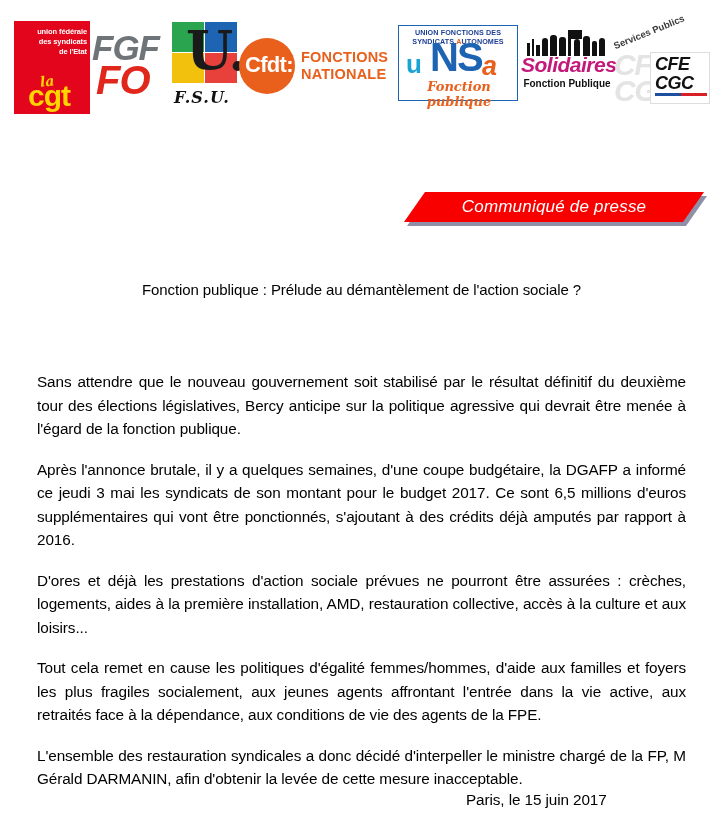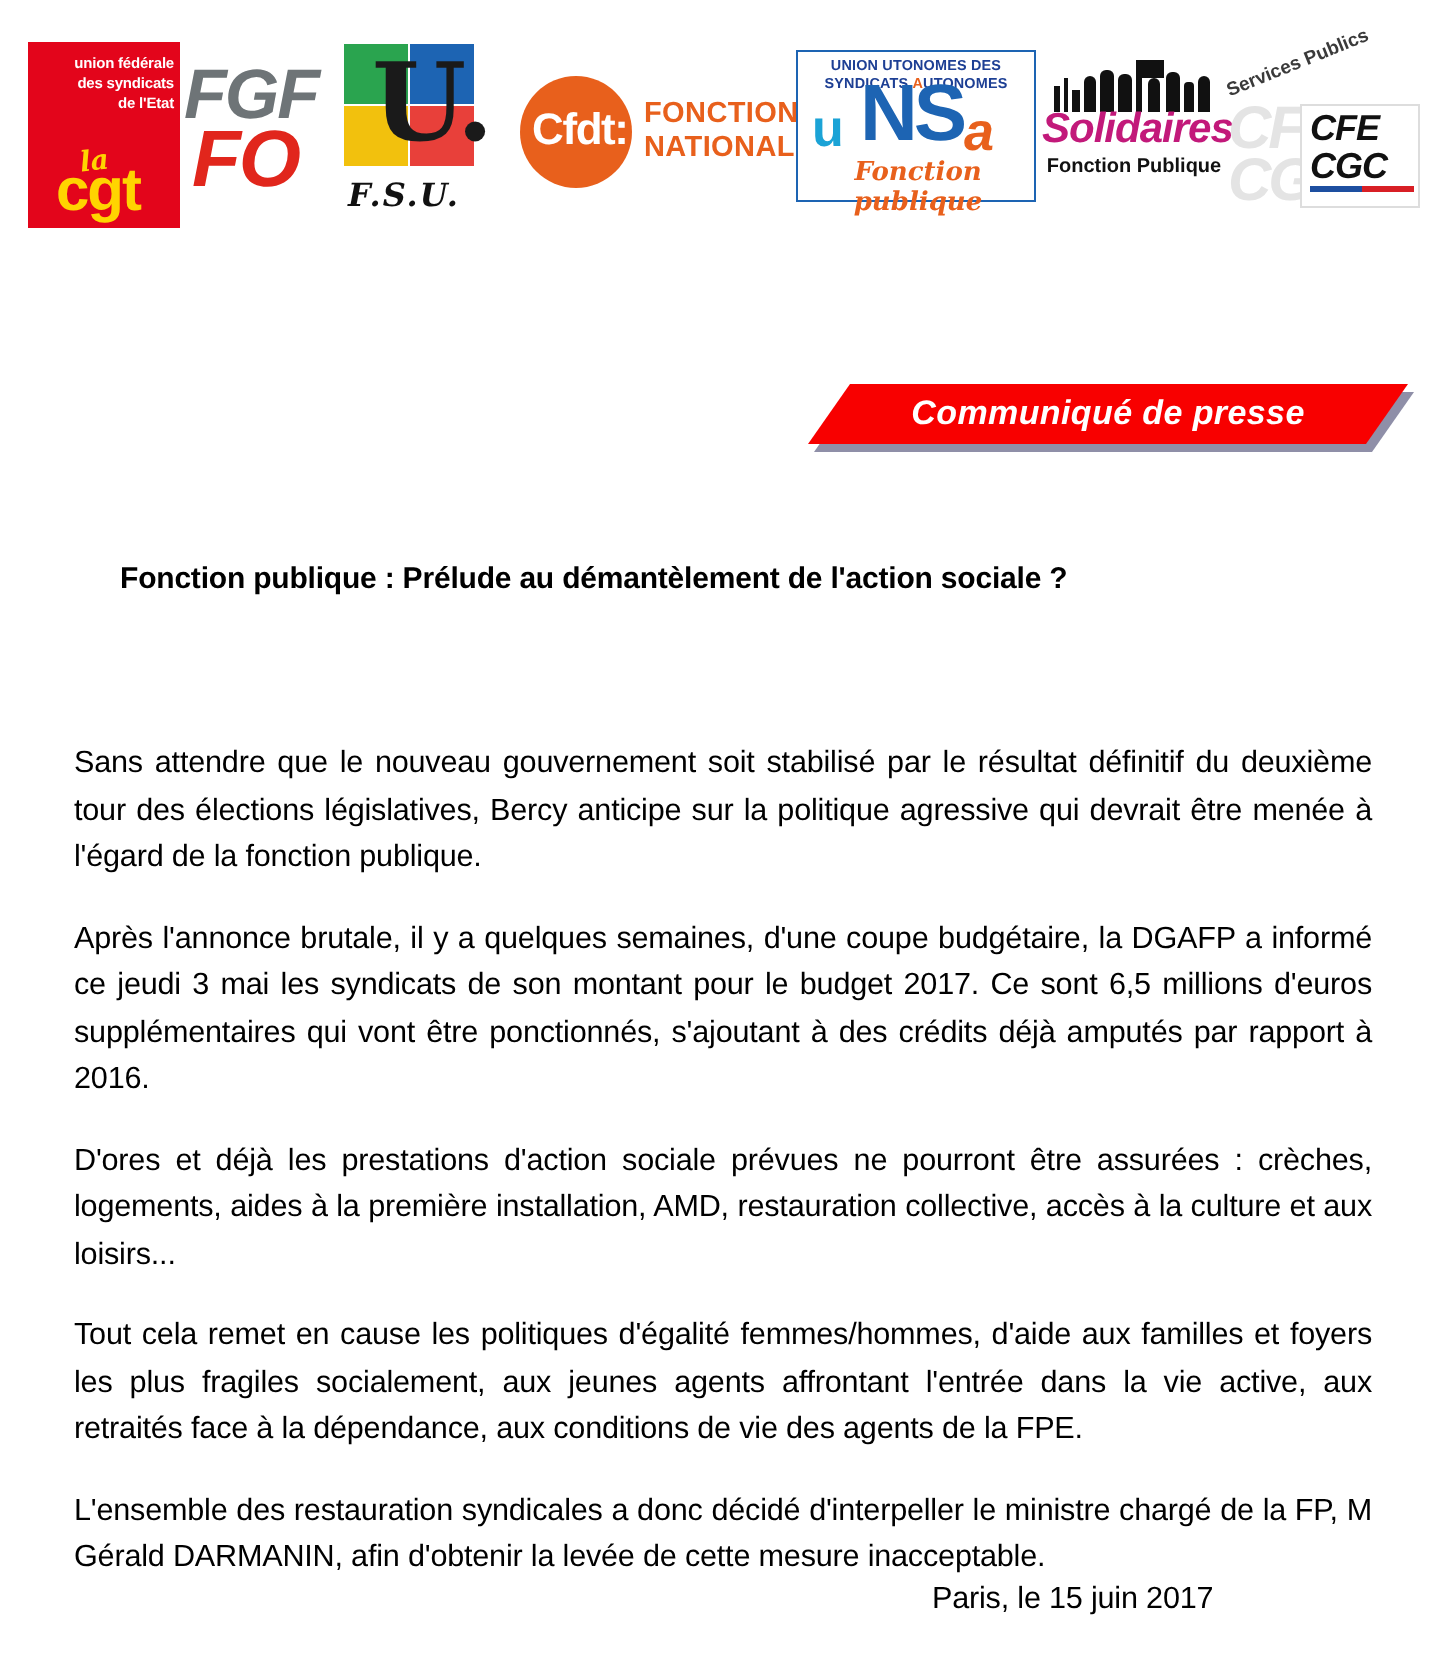--- a/index.html
+++ b/index.html
@@ -112,21 +112,21 @@
     font-family: "DejaVu Serif", serif;
     font-weight: bold;
     font-style: italic;
     font-size: 16px;
     letter-spacing: 1px;
     color: #111111;
   }
 
   
   .logo-cfdt {
-    left: 260px; top: 38px;
+    left: 239px; top: 38px;
     width: 148px; height: 56px;
   }
   .cfdt-circle {
     position: absolute;
     left: 0; top: 0;
     width: 56px; height: 56px;
     border-radius: 50%;
     background: #e8601c;
   }
   .cfdt-mark {
@@ -304,33 +304,33 @@
     clip-path: polygon(7% 0%, 100% 0%, 93% 100%, 0% 100%);
   }
   .banner-label {
     position: absolute;
     left: 0; top: 0;
     width: 300px; height: 30px;
     line-height: 30px;
     text-align: center;
     color: #ffffff;
     font-size: 17px;
-    font-weight: bold;
+    font-weight: normal;
     font-style: italic;
     letter-spacing: 0.2px;
   }
 
   
   .doc-title {
     position: absolute;
     left: 60px; top: 281px;
     width: 603px;
-    text-align: left;
+    text-align: center;
     font-size: 15px;
-    font-weight: bold;
+    font-weight: normal;
     letter-spacing: -0.1px;
   }
 
   
   .doc-body {
     position: absolute;
     left: 37px; top: 370px;
     width: 649px;
   }
   .doc-body p {
@@ -385,21 +385,21 @@
     <div class="cfdt-circle"></div>
     <div class="cfdt-mark">Cfdt:</div>
     <div class="cfdt-text">
       <div>FONCTIONS</div>
       <div>NATIONALE</div>
     </div>
   </div>
 
   <div class="logo logo-unsa">
     <div class="unsa-head">
-      <div>UNION UTONOMES DES</div>
+      <div>UNION FONCTIONS DES</div>
       <div><span>SYNDICATS </span><b>A</b><span>UTONOMES</span></div>
     </div>
     <div class="unsa-mark">
       <span class="unsa-u">u</span>
       <span class="unsa-ns">NS</span>
       <span class="unsa-a">a</span>
     </div>
     <div class="unsa-foot">Fonction publique</div>
   </div>
 

